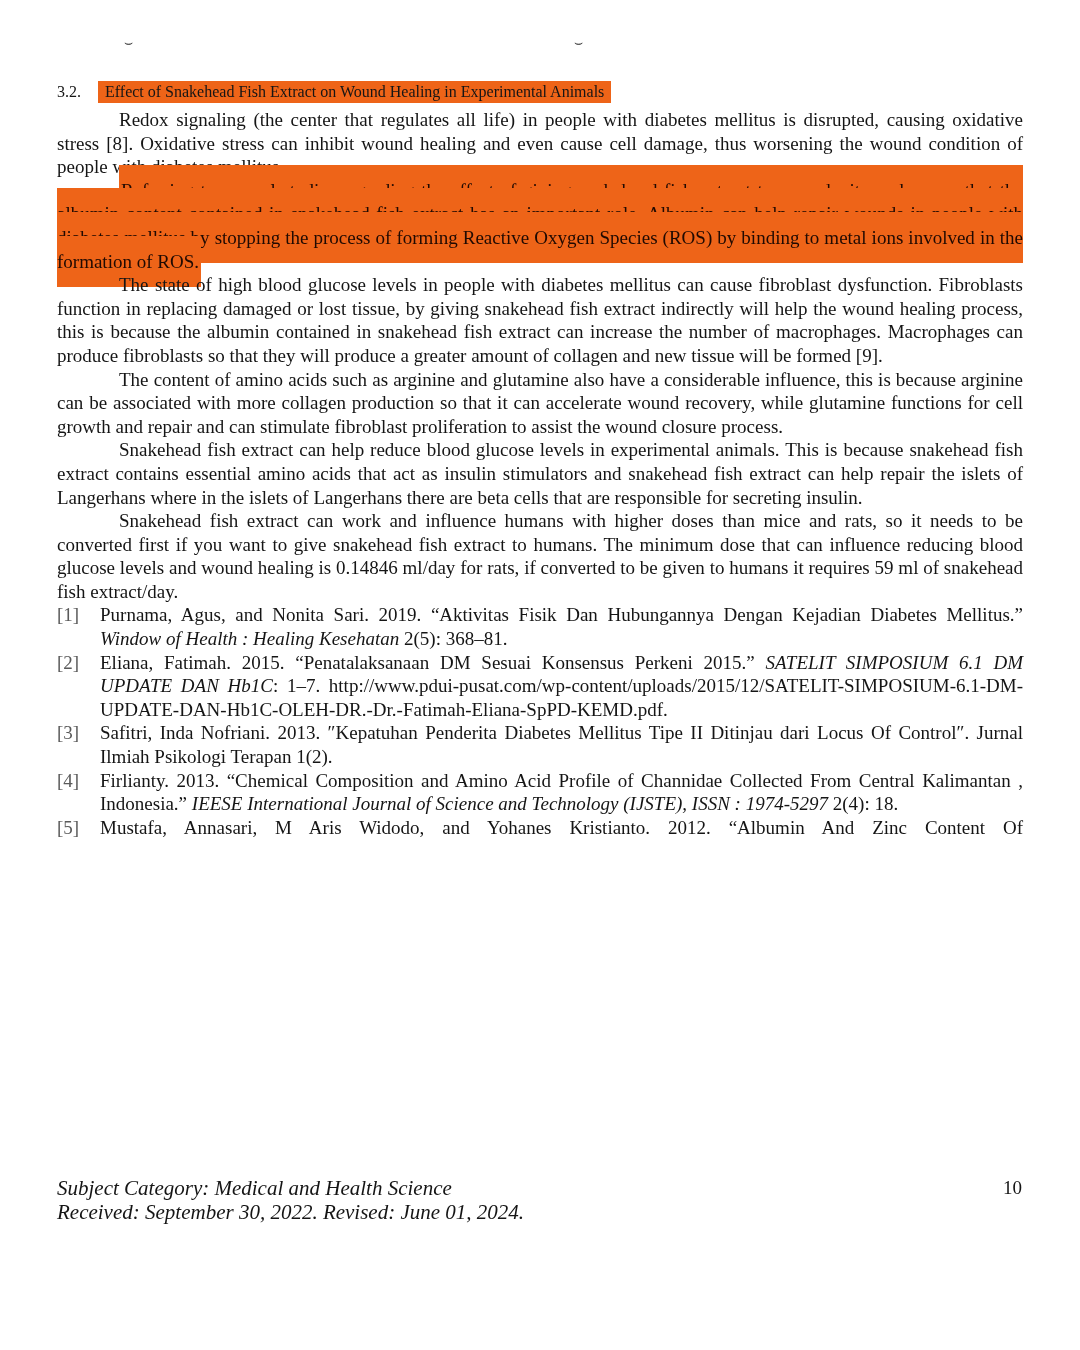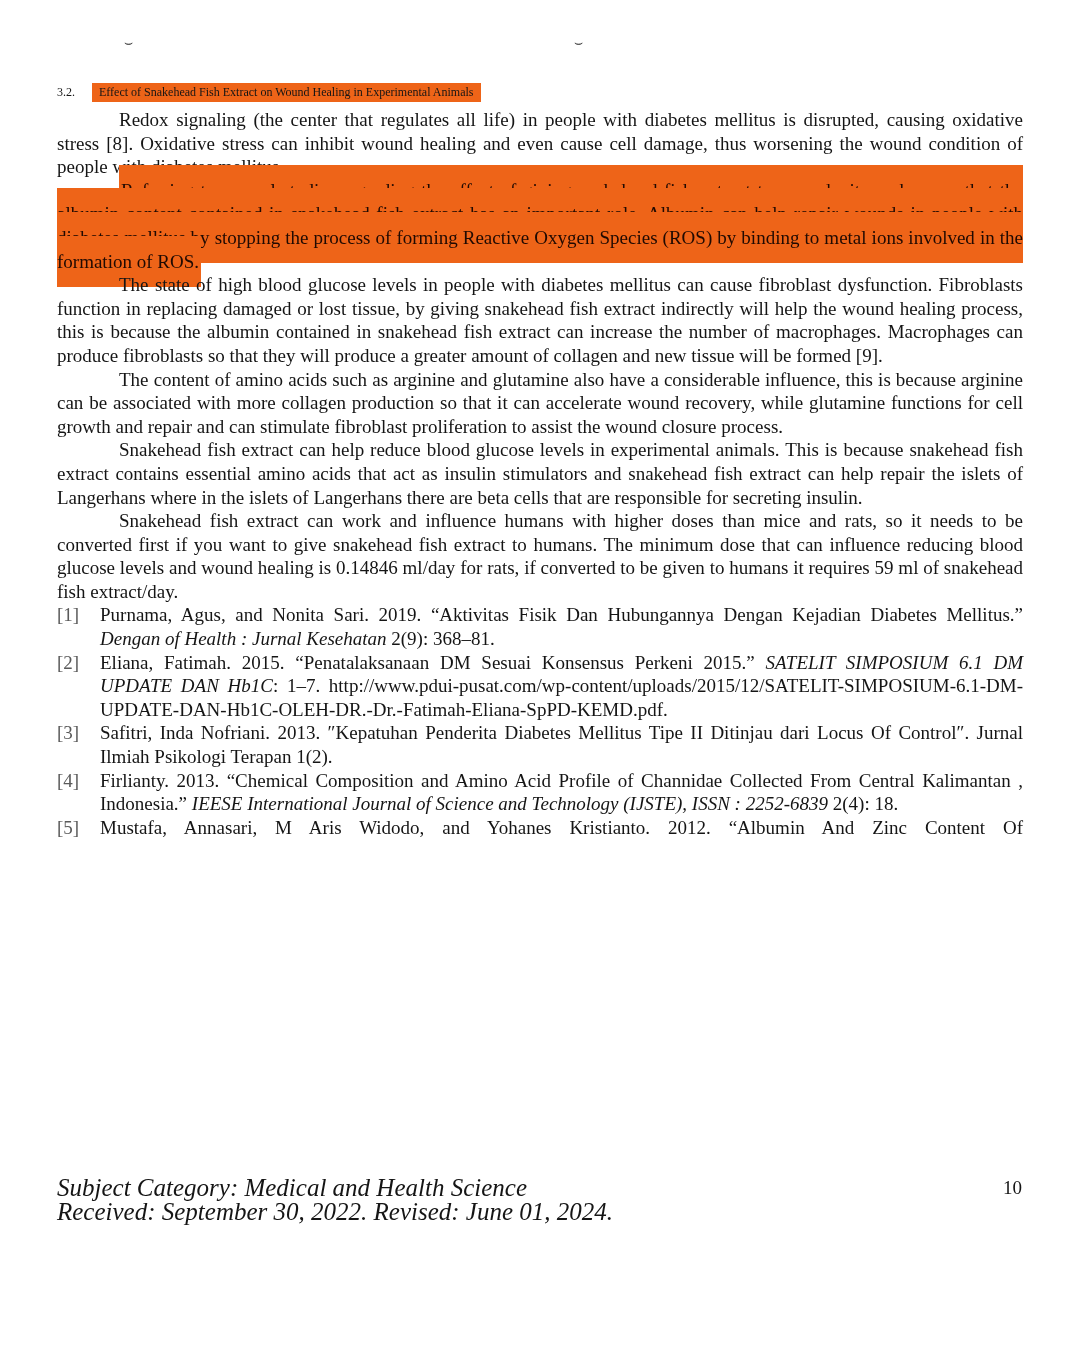--- a/index.html
+++ b/index.html
@@ -19,21 +19,21 @@
     color: #2a2a2a;
     line-height: 1;
   }
   .content {
     position: absolute;
     left: 57px;
     width: 966px;
     top: 80px;
   }
   .h32 {
-    font-size: 12px;
+    font-size: 16px;
     line-height: 24px;
     margin: 0 0 4px 0;
     white-space: nowrap;
   }
   .h32 .num { display: inline-block; }
   .h32 .hl-title {
     margin-left: 17px;
     background: var(--hl, #ee6418);
     padding: 2px 7px 3px 7px;
   }
@@ -76,21 +76,21 @@
     position: absolute;
     left: 57px;
     right: 58px;
     top: 1176px;
     display: flex;
     justify-content: space-between;
     align-items: flex-start;
   }
   .footer-meta {
     font-style: italic;
-    font-size: 25px;
+    font-size: 21px;
     line-height: 24px;
   }
   .page-number {
     font-size: 19px;
     line-height: 24px;
   }
 </style>
 </head>
 <body>
 
@@ -114,33 +114,33 @@
     <p class="body">The content of amino acids such as arginine and glutamine also have a considerable influence, this is because arginine can be associated with more collagen production so that it can accelerate wound recovery, while glutamine functions for cell growth and repair and can stimulate fibroblast proliferation to assist the wound closure process.</p>
 
 
     <p class="body">Snakehead fish extract can help reduce blood glucose levels in experimental animals. This is because snakehead fish extract contains essential amino acids that act as insulin stimulators and snakehead fish extract can help repair the islets of Langerhans where in the islets of Langerhans there are beta cells that are responsible for secreting insulin.</p>
     <p class="body">Snakehead fish extract can work and influence humans with higher doses than mice and rats, so it needs to be converted first if you want to give snakehead fish extract to humans. The minimum dose that can influence reducing blood glucose levels and wound healing is 0.14846 ml/day for rats, if converted to be given to humans it requires 59 ml of snakehead fish extract/day.</p>
 
 
     <div>
         <div class="ref-item">
           <span class="ref-marker">[1]</span>
-          <span class="ref-text"><span>Purnama, Agus, and Nonita Sari. 2019. “Aktivitas Fisik Dan Hubungannya Dengan Kejadian Diabetes Mellitus.” </span><span class="it">Dengan of Health : Jurnal Kesehatan</span><span> 2(9): 368–81.</span></span>
+          <span class="ref-text"><span>Purnama, Agus, and Nonita Sari. 2019. “Aktivitas Fisik Dan Hubungannya Dengan Kejadian Diabetes Mellitus.” </span><span class="it">Window of Health : Healing Kesehatan</span><span> 2(5): 368–81.</span></span>
         </div>
         <div class="ref-item">
           <span class="ref-marker">[2]</span>
           <span class="ref-text"><span>Eliana, Fatimah. 2015. “Penatalaksanaan DM Sesuai Konsensus Perkeni 2015.” </span><span class="it">SATELIT SIMPOSIUM 6.1 DM UPDATE DAN Hb1C</span><span>: 1–7. http://www.pdui-pusat.com/wp-content/uploads/2015/12/SATELIT-SIMPOSIUM-6.1-DM-UPDATE-DAN-Hb1C-OLEH-DR.-Dr.-Fatimah-Eliana-SpPD-KEMD.pdf.</span></span>
         </div>
         <div class="ref-item">
           <span class="ref-marker">[3]</span>
           <span class="ref-text"><span>Safitri, Inda Nofriani. 2013. ″Kepatuhan Penderita Diabetes Mellitus Tipe II Ditinjau dari Locus Of Control″. Jurnal Ilmiah Psikologi Terapan 1(2).</span></span>
         </div>
         <div class="ref-item">
           <span class="ref-marker">[4]</span>
-          <span class="ref-text"><span>Firlianty. 2013. “Chemical Composition and Amino Acid Profile of Channidae Collected From Central Kalimantan , Indonesia.” </span><span class="it">IEESE International Journal of Science and Technology (IJSTE), ISSN : 2252-6839</span><span> 2(4): 18.</span></span>
+          <span class="ref-text"><span>Firlianty. 2013. “Chemical Composition and Amino Acid Profile of Channidae Collected From Central Kalimantan , Indonesia.” </span><span class="it">IEESE International Journal of Science and Technology (IJSTE), ISSN : 1974-5297</span><span> 2(4): 18.</span></span>
         </div>
         <div class="ref-item stretch-last">
           <span class="ref-marker">[5]</span>
           <span class="ref-text"><span>Mustafa, Annasari, M Aris Widodo, and Yohanes Kristianto. 2012. “Albumin And Zinc Content Of</span></span>
         </div>
       </div>
 
   </div>
 
   <div class="footer">

